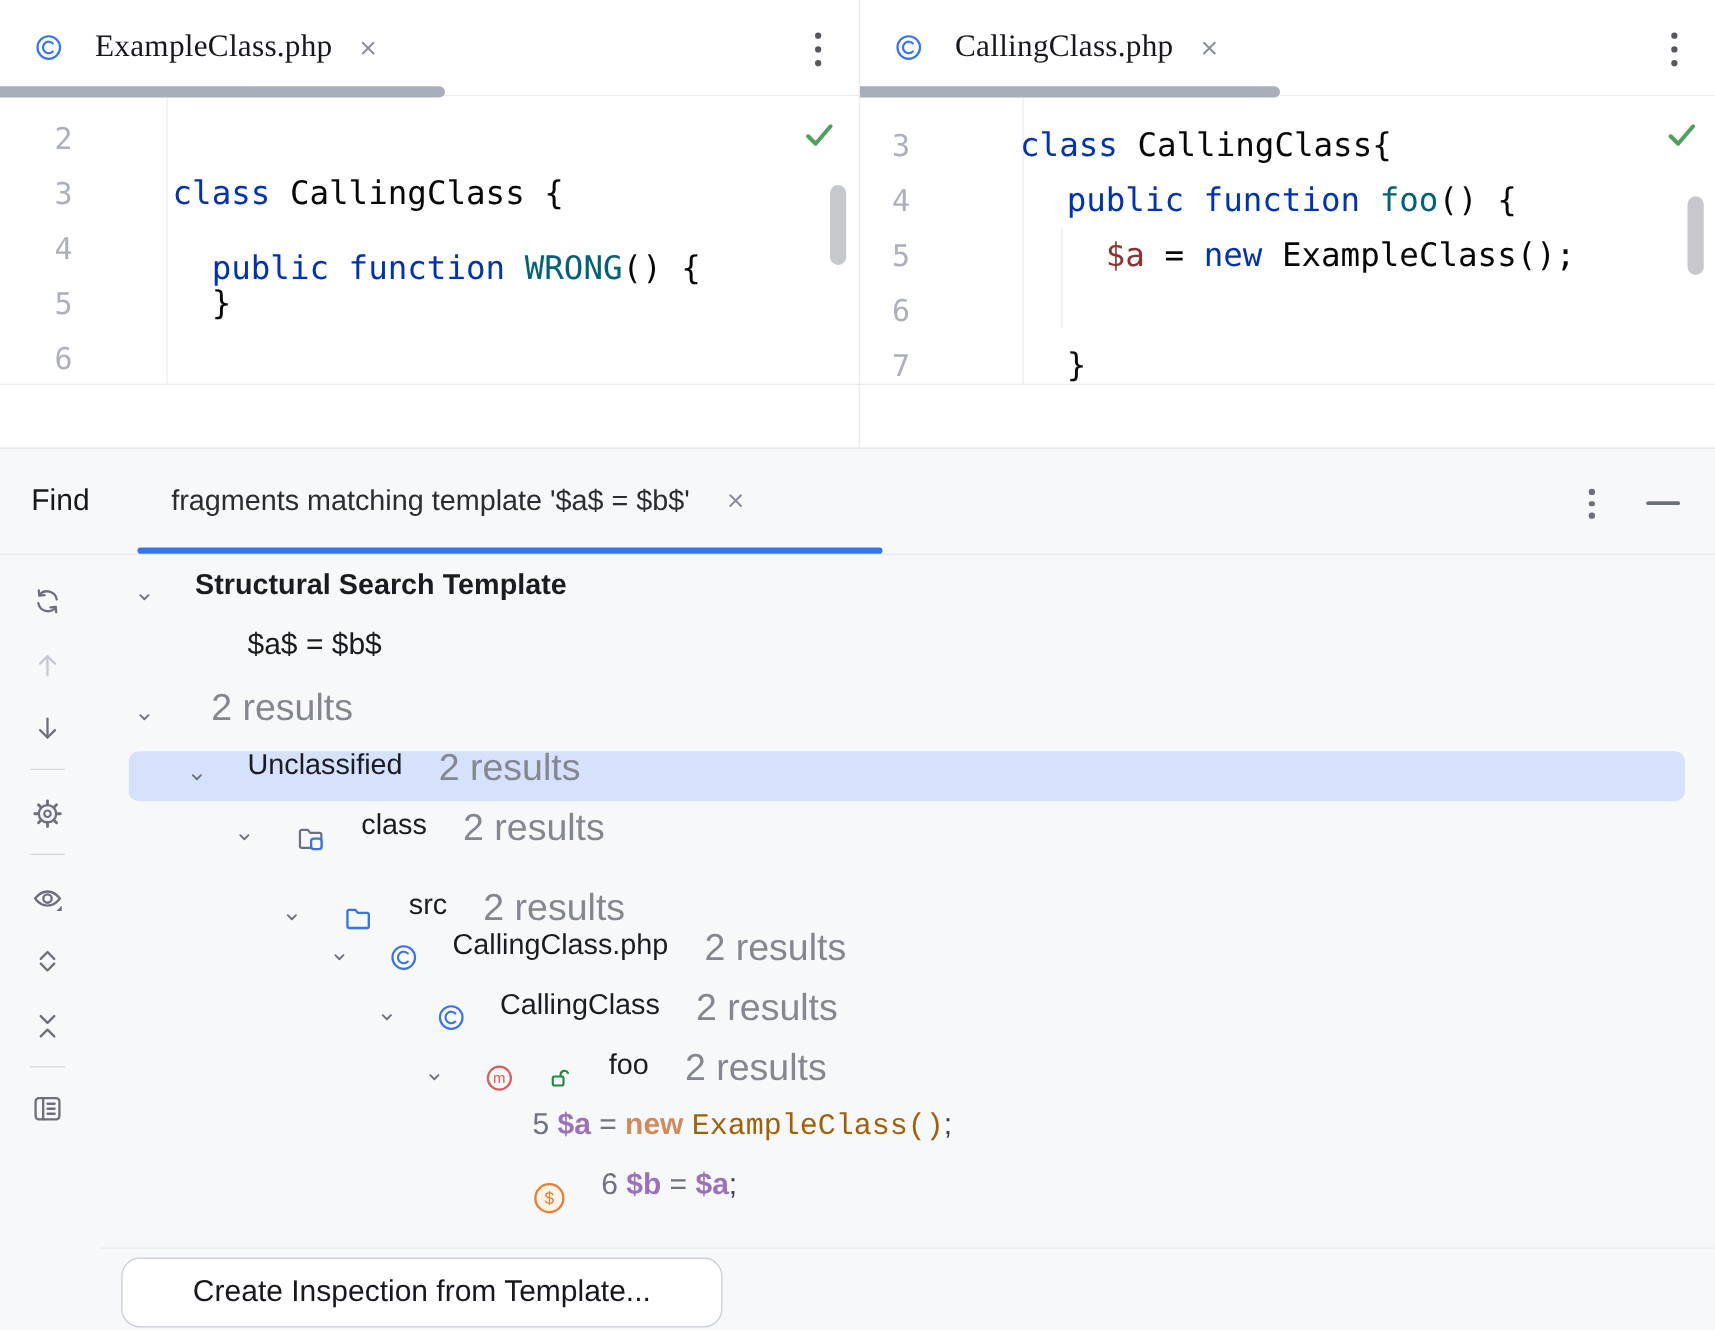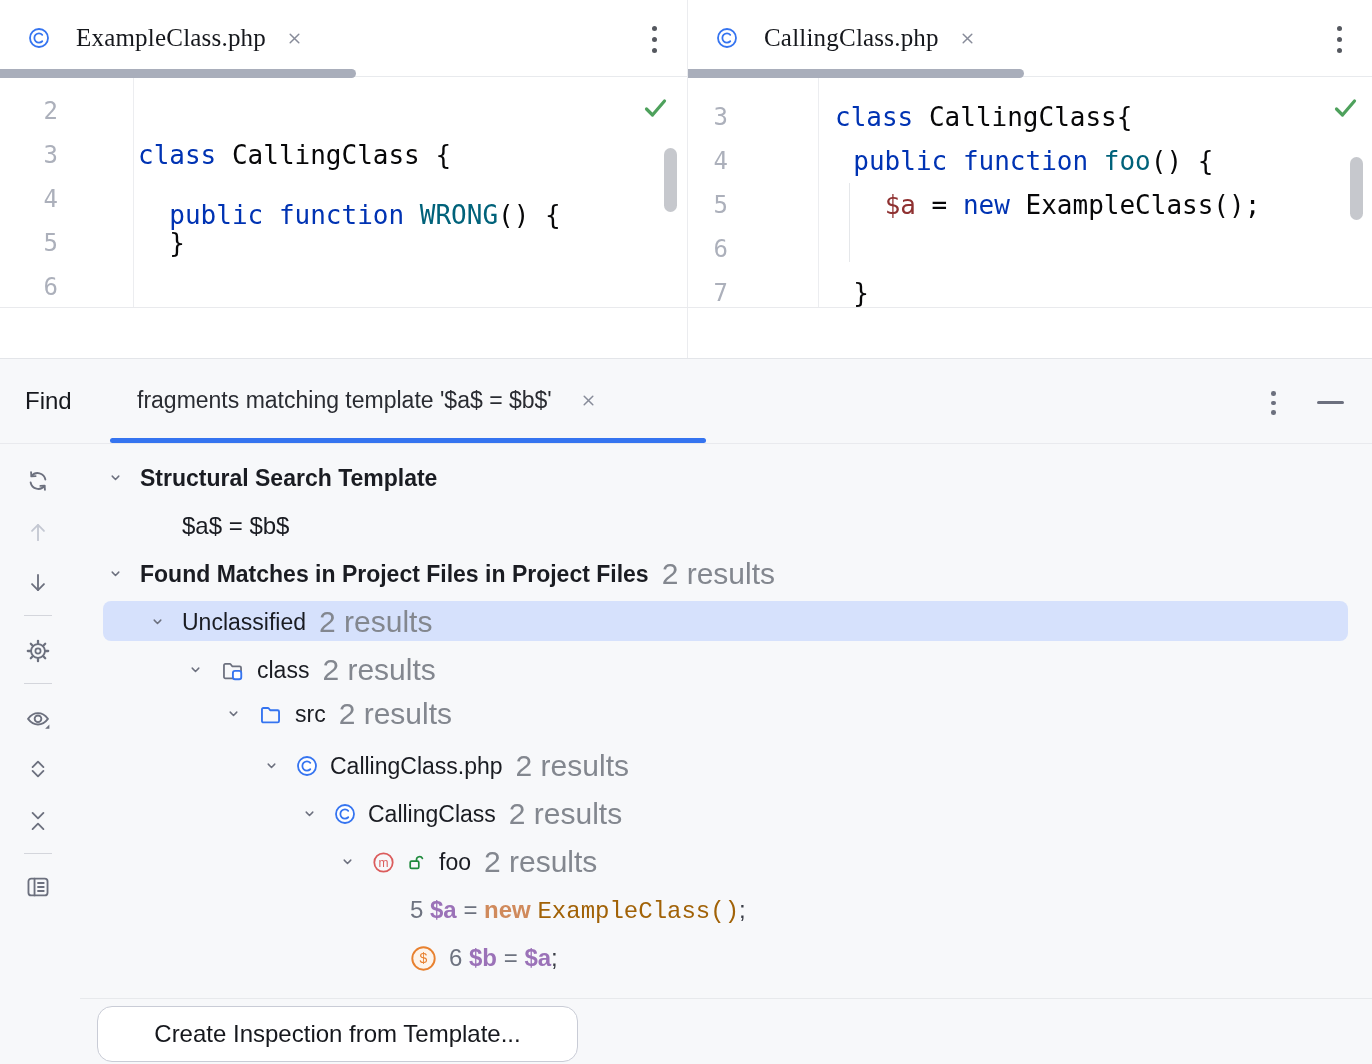--- a/index.html
+++ b/index.html
@@ -44,22 +44,22 @@
   .tab-underline{position:absolute;left:110px;top:79px;width:596px;height:5px;border-radius:3px;background:#3574F0;}
   .find-kebab{position:absolute;left:1271px;top:32px;display:flex;flex-direction:column;gap:5px;align-items:center;}
   .find-kebab i{width:4.6px;height:4.6px;border-radius:50%;background:#6C707E;}
   .minimize-bar{position:absolute;left:1317px;top:42px;width:27px;height:3px;background:#6C707E;border-radius:1.5px;}
 
   .tb{position:absolute;left:25px;width:26px;height:26px;display:flex;align-items:center;justify-content:center;}
   .tb svg{display:block;}
   .tb-sep{position:absolute;left:24px;width:28px;height:1px;background:#D4D6DC;}
 
   .tree{position:absolute;left:0;top:0;right:0;bottom:0;}
-  .tree-row{position:absolute;left:103px;width:1245px;height:48px;display:flex;align-items:center;
-            font-size:23px;color:#1A1C22;box-sizing:border-box;}
+  .tree-row{position:absolute;left:103px;width:1245px;height:48px;display:flex;
+            font-size:23px;color:#1A1C22;box-sizing:border-box;gap:16px;}
   .tree-row > *{position:relative;z-index:1;}
   .tree-row.selected::before{content:"";position:absolute;left:0;right:0;top:3px;bottom:5px;background:#D6E1FC;border-radius:8px;z-index:0;}
   .chev{width:15px;height:48px;display:flex;align-items:center;justify-content:center;margin-right:17px;flex:none;}
   .chev.hidden{visibility:hidden;}
   .icn{display:flex;align-items:center;margin-right:12px;flex:none;}
   .row-label{white-space:pre;}
   .row-label.bold{font-weight:700;}
   .row-label.plain24{font-size:24px;}
   .count{margin-left:13px;color:#83878F;font-size:30px;white-space:pre;}
   .match-line{font-size:24px;white-space:pre;}
@@ -145,21 +145,21 @@
       <div class="hthumb hthumb-right"></div>
     </div>
     <div class="editor" id="editor-right">
       <div class="gutter-vline" style="left:130px"></div>
       <div class="indent-guide" style="left:161px;top:106px;height:79px"></div>
       <span class="check" style="left:646px"><svg width="23" height="20" viewBox="0 0 23 20">
             <polyline points="2.5,11 8.5,17 20.5,3" fill="none" stroke="#4EA15C" stroke-width="3.2" stroke-linecap="round" stroke-linejoin="round"></polyline>
           </svg></span>
       <div class="vthumb" style="left:662px;top:80px;height:63px"></div>
     <div class="gutter-num" style="left: 0px; top: 18px; width: 40px;">3</div>
-        <div class="code-line" style="left: 147px; top: 18px;"><span class="tk-kw">class</span><span class="tk-pl"> CallingClass{</span></div>
+        <div class="code-line" style="left: 128px; top: 18px;"><span class="tk-kw">class</span><span class="tk-pl"> CallingClass{</span></div>
         <div class="gutter-num" style="left: 0px; top: 62px; width: 40px;">4</div>
         <div class="code-line" style="left: 134px; top: 62px;"><span class="tk-pl">  </span><span class="tk-kw">public function</span><span class="tk-pl"> </span><span class="tk-fn">foo</span><span class="tk-pl">() {</span></div>
         <div class="gutter-num" style="left: 0px; top: 106px; width: 40px;">5</div>
         <div class="code-line" style="left: 134px; top: 106px;"><span class="tk-pl">    </span><span class="tk-var">$a</span><span class="tk-pl"> = </span><span class="tk-kw">new</span><span class="tk-pl"> ExampleClass();</span></div>
         <div class="gutter-num" style="left: 0px; top: 150px; width: 40px;">6</div>
         <div class="gutter-num" style="left: 0px; top: 194px; width: 40px;">7</div>
         <div class="code-line" style="left: 134px; top: 194px;"><span class="tk-pl">  }</span></div>
       </div>
   </section>
 
@@ -284,21 +284,20 @@
             </svg>
           </span>
           <span class="row-label plain24">$a$ = $b$</span>
         </div>
         <div class="tree-row" style="top: 191px; padding-left: 5px;">
           <span class="chev">
             <svg width="16" height="16" viewBox="0 0 16 16">
               <polyline points="4.5,6 8,9.5 11.5,6" fill="none" stroke="#6C707E" stroke-width="1.6" stroke-linecap="round" stroke-linejoin="round"></polyline>
             </svg>
           </span>
-          <span class="row-label bold">Found Matches in Project Files in Project Files</span>
           <span class="count">2 results</span>
         </div>
         <div class="tree-row selected" style="top: 239px; padding-left: 47px;">
           <span class="chev">
             <svg width="16" height="16" viewBox="0 0 16 16">
               <polyline points="4.5,6 8,9.5 11.5,6" fill="none" stroke="#6C707E" stroke-width="1.6" stroke-linecap="round" stroke-linejoin="round"></polyline>
             </svg>
           </span>
           <span class="row-label">Unclassified</span>
           <span class="count">2 results</span>
@@ -311,21 +310,21 @@
           </span>
           <span class="icn">
             <svg width="25" height="25" viewBox="0 0 24 24">
               <path d="M3.8 18.2 V7 a1.3 1.3 0 0 1 1.3-1.3 h4.3 c.4 0 .77.18 1 .5 l1.3 1.75 h7.2 a1.3 1.3 0 0 1 1.3 1.3 v9 a1.3 1.3 0 0 1-1.3 1.3 H5.1 a1.3 1.3 0 0 1-1.3-1.3 z" fill="none" stroke="#6C707E" stroke-width="1.7" stroke-linecap="round" stroke-linejoin="round"></path>
               <rect x="12.4" y="12.4" width="8" height="8" rx="2" fill="#FFFFFF" stroke="#3574F0" stroke-width="1.8"></rect>
             </svg>
           </span>
           <span class="row-label">class</span>
           <span class="count">2 results</span>
         </div>
-        <div class="tree-row" style="top: 331px; padding-left: 123px;">
+        <div class="tree-row" style="top: 351px; padding-left: 123px;">
           <span class="chev">
             <svg width="16" height="16" viewBox="0 0 16 16">
               <polyline points="4.5,6 8,9.5 11.5,6" fill="none" stroke="#6C707E" stroke-width="1.6" stroke-linecap="round" stroke-linejoin="round"></polyline>
             </svg>
           </span>
           <span class="icn">
             <svg width="25" height="25" viewBox="0 0 24 24">
               <path d="M3.8 18.2 V7 a1.3 1.3 0 0 1 1.3-1.3 h4.3 c.4 0 .77.18 1 .5 l1.3 1.75 h7.2 a1.3 1.3 0 0 1 1.3 1.3 v9 a1.3 1.3 0 0 1-1.3 1.3 H5.1 a1.3 1.3 0 0 1-1.3-1.3 z" fill="none" stroke="#3574F0" stroke-width="1.8" stroke-linejoin="round"></path>
             </svg>
           </span>

